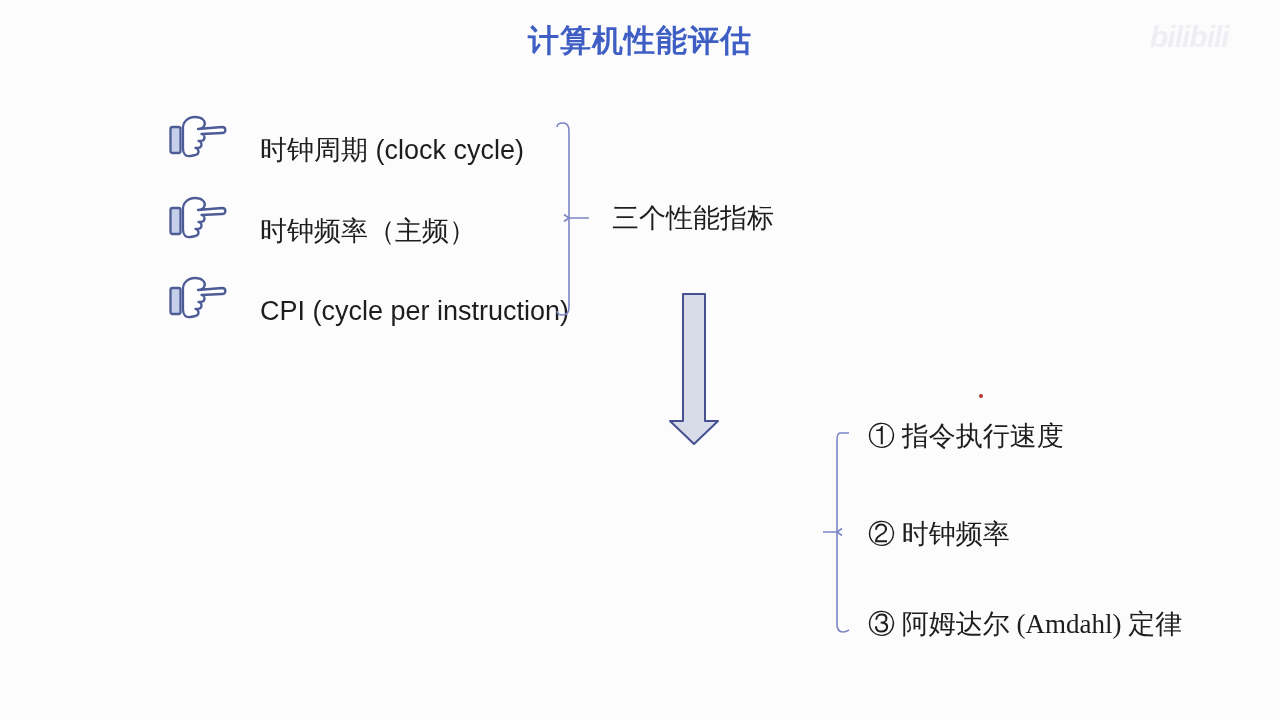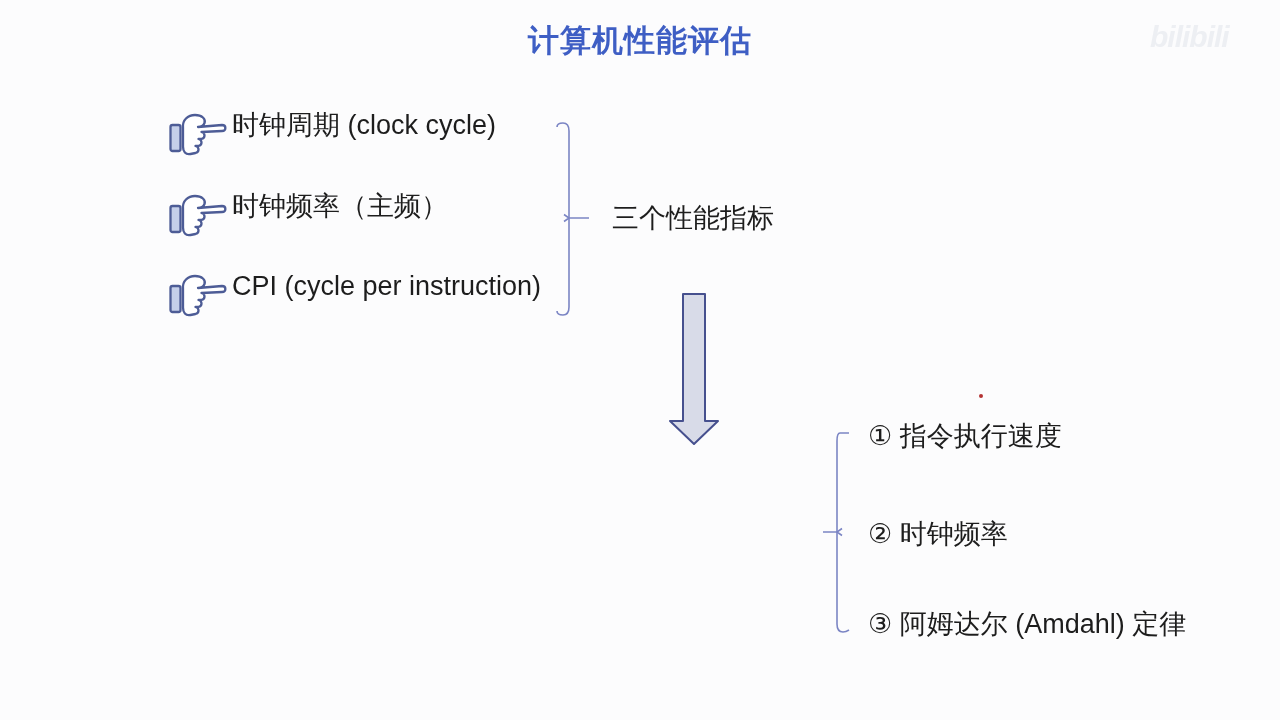--- a/index.html
+++ b/index.html
@@ -21,37 +21,37 @@
     text-underline-offset:5px;
   }
   .watermark{
     position:absolute;left:1150px;top:20px;
     font-size:30px;font-weight:bold;font-style:italic;
     color:#edeff3;letter-spacing:-1px;
     user-select:none;
   }
   .ind-row{
     position:absolute;left:168px;
-    display:flex;align-items:flex-start;height:52px;
+    display:flex;align-items:flex-end;height:52px;gap:28px;
   }
   .row-1{top:112px;} .row-2{top:193px;} .row-3{top:273px;}
   .hand{display:inline-block;width:64px;height:50px;line-height:0;}
   .lbl{font-size:27px;line-height:1;white-space:nowrap;}
   .group-label{
     position:absolute;font-size:27px;line-height:1;white-space:nowrap;
   }
   .grp-1{left:612px;top:205px;}
   .grp-2{left:586px;top:519px;}
   .brace{position:absolute;}
   .brace-right{left:552px;top:118px;}
   .brace-left{left:818px;top:428px;}
   .down-arrow{position:absolute;left:668px;top:293px;}
   .eval-item{
     position:absolute;left:868px;
-    font-size:27px;line-height:1;white-space:nowrap;
+    font-size:27px;line-height:1;white-space:nowrap;font-family:Liberation Serif, serif;
   }
   .ev-1{top:423px;} .ev-2{top:521px;} .ev-3{top:611px;}
   .pointer-dot{
     position:absolute;left:979px;top:394px;
     width:4px;height:4px;border-radius:50%;
     background:#b43333;
   }
 </style>
 </head>
 <body>

